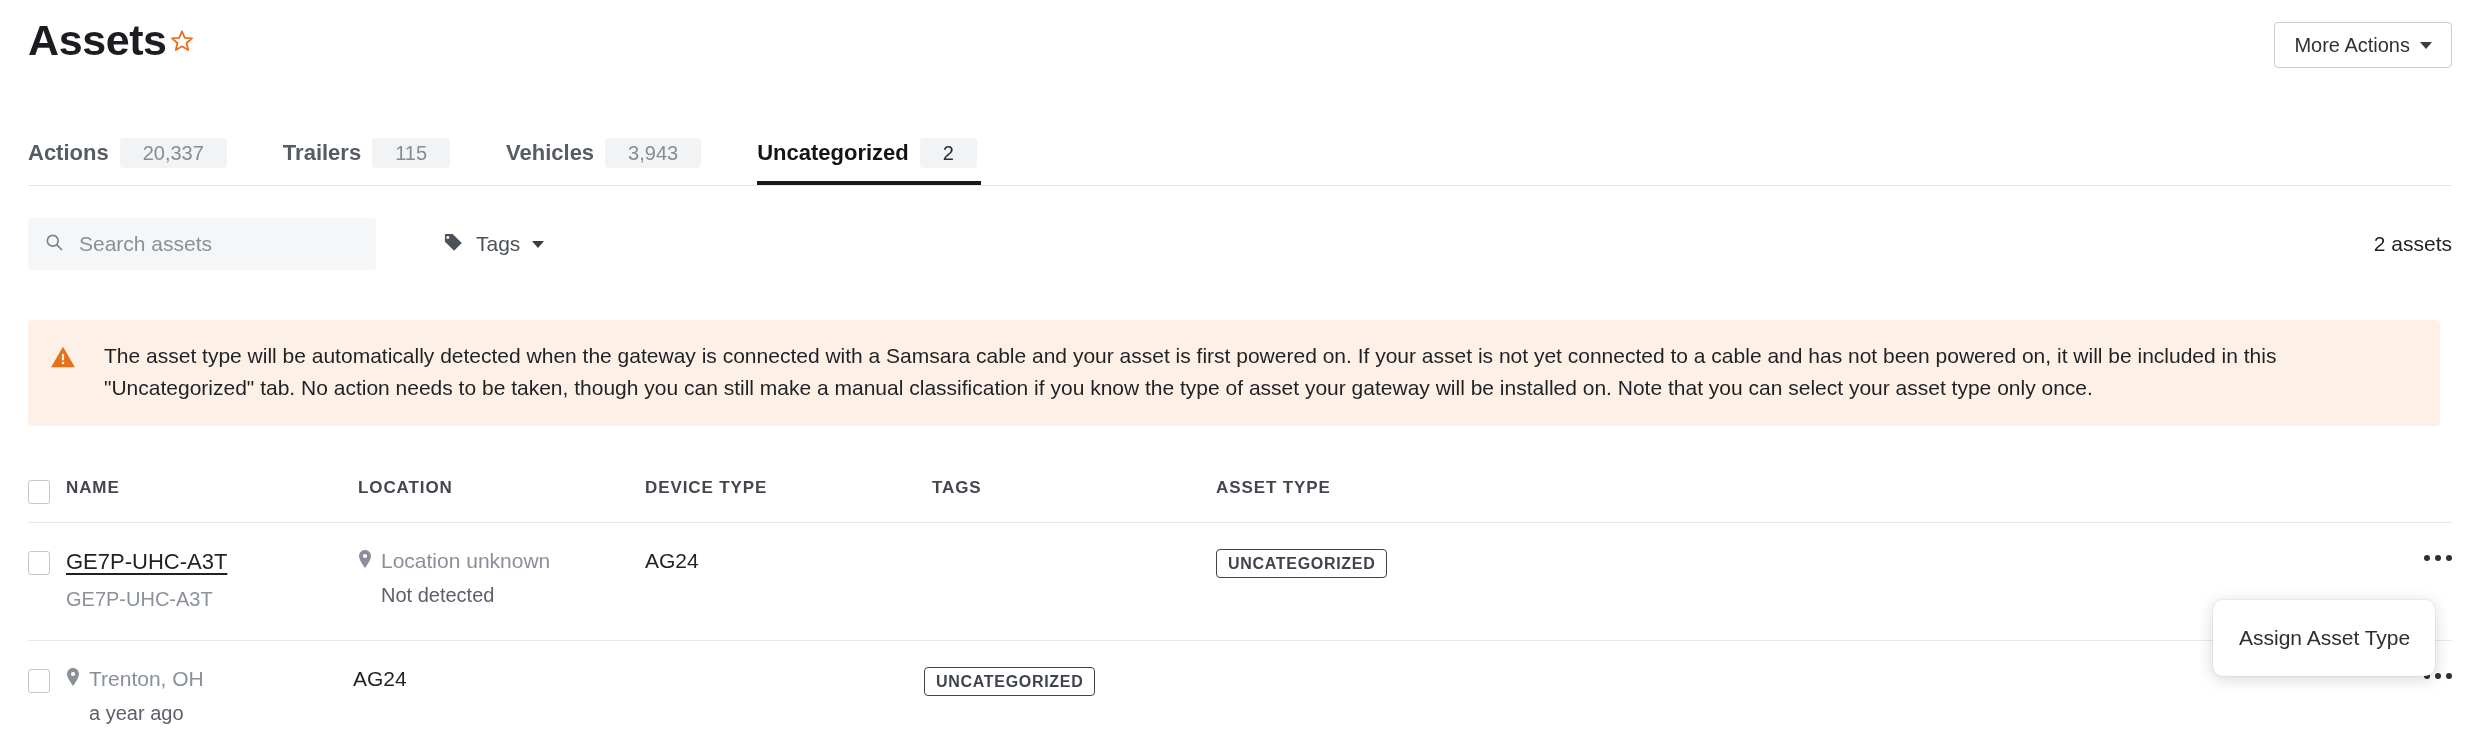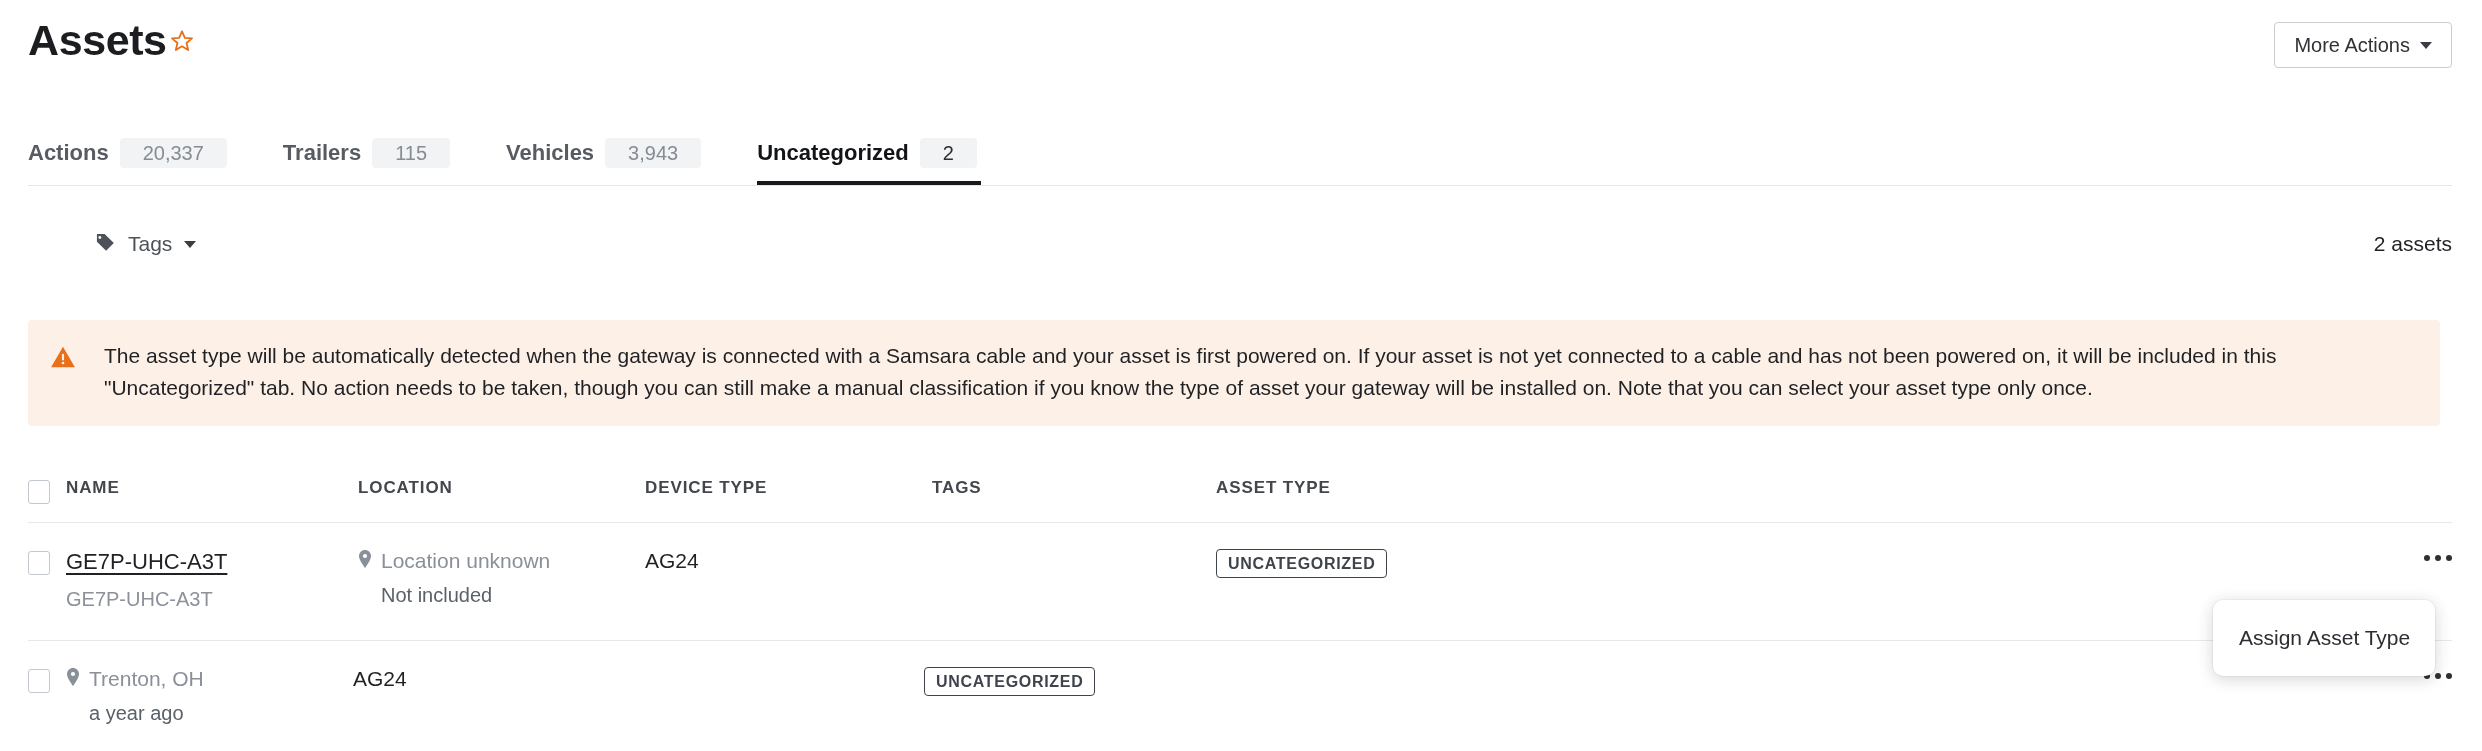--- a/index.html
+++ b/index.html
@@ -190,20 +190,29 @@
       <span class="tab-count">3,943</span>
     </div>
     <div class="tab active">
       <span class="tab-label">Uncategorized</span>
       <span class="tab-count">2</span>
     </div>
   </div>
   <div class="tabs-rule"></div>
 
   <div class="filterbar">
+    <div class="search-box">
+      <span>
+        <svg width="20" height="20" viewBox="0 0 24 24" fill="none" stroke="#7c828b" stroke-width="2" stroke-linecap="round">
+          <circle cx="10.5" cy="10.5" r="6.5"></circle>
+            <line x1="15.5" y1="15.5" x2="21" y2="21"></line>
+        </svg>
+      </span>
+      <input class="search-input" type="text" placeholder="Search assets" style="">
+    </div>
     <div class="tags-filter">
       <span>
         <svg width="22" height="22" viewBox="0 0 24 24" fill="#4d525a">
           <path d="M2.5 3.2h9.1l10 10-8.4 8.4-10-10V3.2z"></path>
           <circle cx="6.4" cy="7.1" r="1.6" fill="#f4f6f8"></circle>
         </svg>
       </span>
       <span>Tags</span>
       <span class="caret-down"></span>
     </div>
@@ -246,21 +255,21 @@
       <div class="col-loc">
         <div class="loc-main">
           <span>
             <svg width="14" height="18" viewBox="0 0 14 18" fill="#8a9099">
               <path d="M7 0C3.7 0 1 2.7 1 6c0 4.3 6 12 6 12s6-7.7 6-12c0-3.3-2.7-6-6-6z"></path>
               <circle cx="7" cy="6" r="2.1" fill="#ffffff"></circle>
             </svg>
           </span>
           <span>Location unknown</span>
         </div>
-        <div class="loc-sub">Not included</div>
+        <div class="loc-sub">Not detected</div>
       </div>
       <div class="col-dev">
         <span class="dev-type">AG24</span>
       </div>
       <div class="col-tags">
         <span></span>
       </div>
       <div class="col-type">
         <span class="badge">UNCATEGORIZED</span>
       </div>

